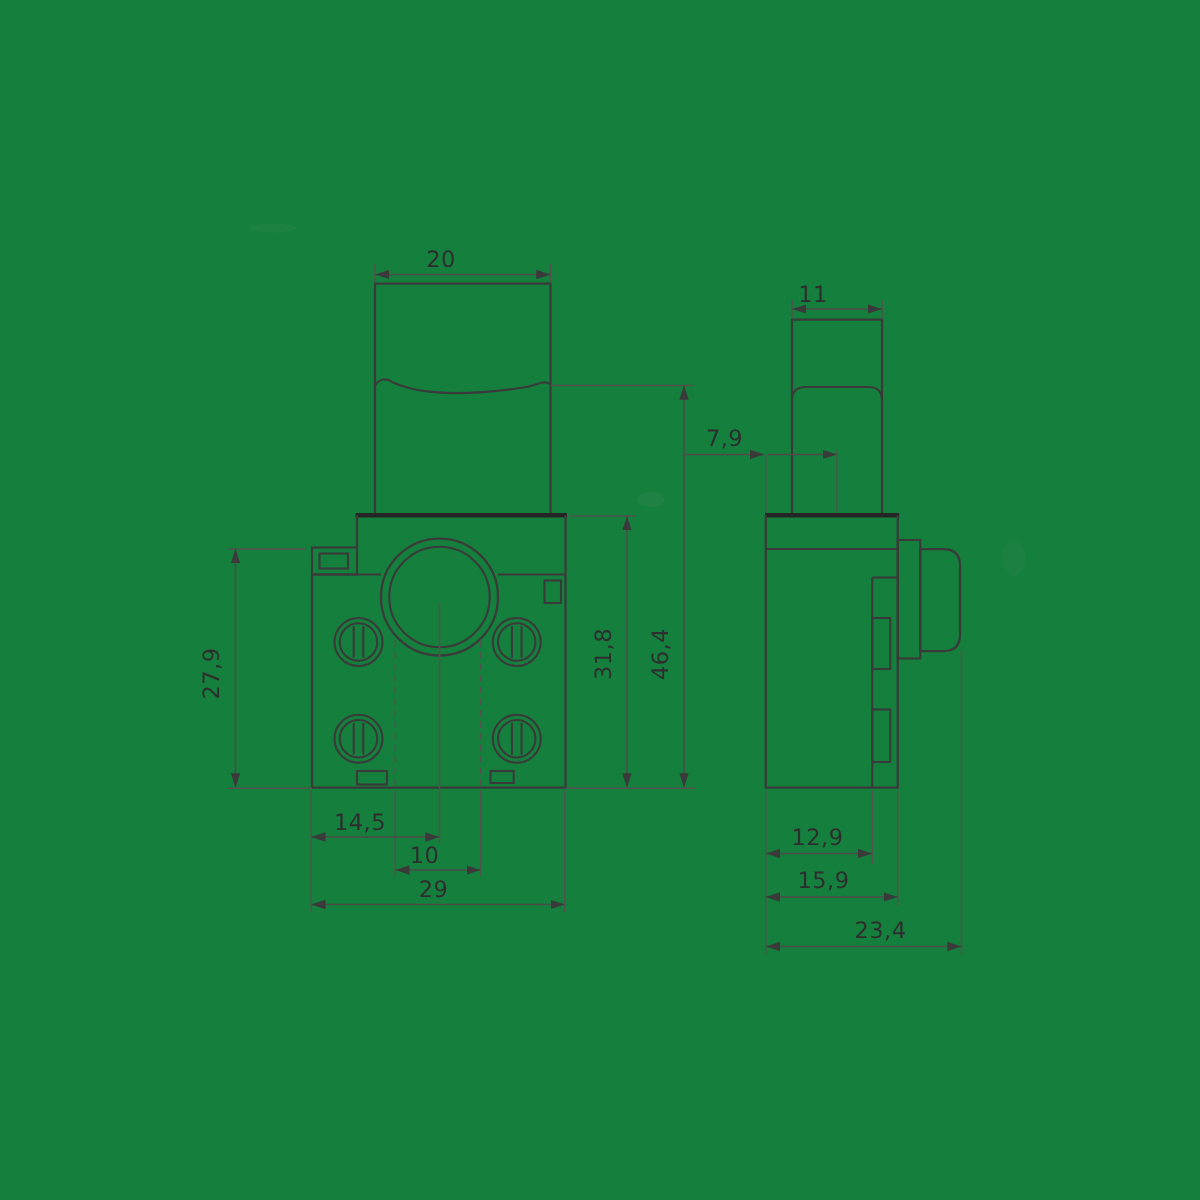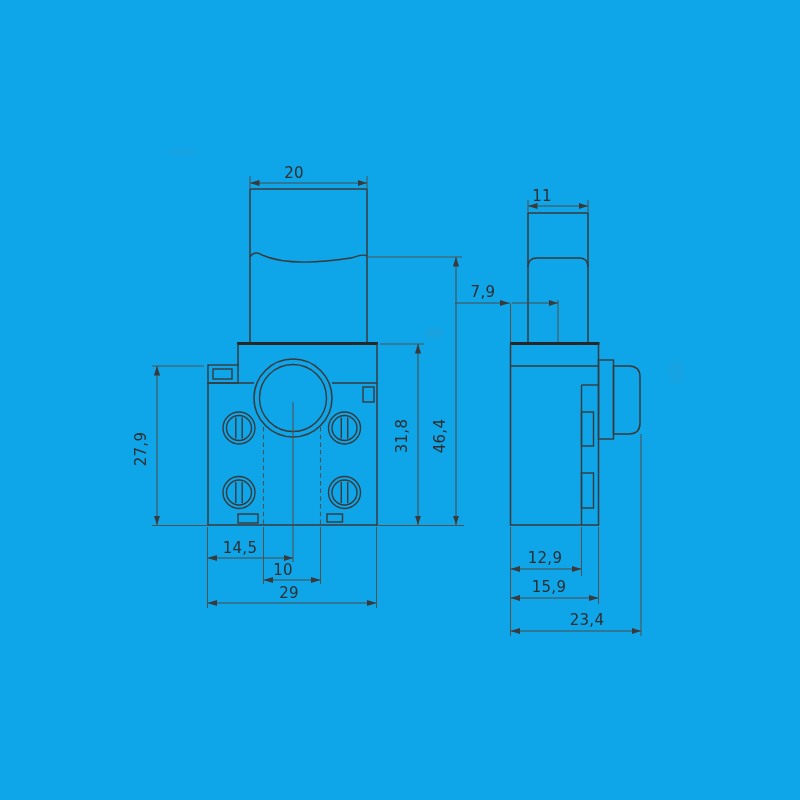--- a/index.html
+++ b/index.html
@@ -1,19 +1,19 @@
 <!DOCTYPE html>
 <html><head>
 <meta charset="utf-8">
 <style>
   html,body{margin:0;padding:0;}
   body{background:#ffffff;font-family:"DejaVu Sans",sans-serif;}
   .sheet{
     position:relative;width:800px;height:800px;
-    background:#0ea5e9;overflow:hidden;
+    background:#15803d;overflow:hidden;
   }
   .sheet svg{filter:blur(.28px);}
   .edge{stroke:#3a3a3a;stroke-width:1.5;fill:none;stroke-linecap:round;stroke-linejoin:round;}
   .edge2{stroke:#3a3a3a;stroke-width:1.4;fill:none;}
   .thick{stroke:#262626;stroke-width:3;fill:none;stroke-linecap:butt;}
   .thin{stroke:#55524e;stroke-width:1.05;fill:none;stroke-linecap:butt;}
   .dash{stroke:#55524e;stroke-width:1.05;fill:none;stroke-dasharray:4.5 3.2;}
   .dim{stroke:#4e4b47;stroke-width:1.05;fill:none;}
   .ah{fill:#3a3a3a;}
   text{font-family:"DejaVu Sans",sans-serif;font-size:15px;fill:#2e2e2e;letter-spacing:.3px;}

